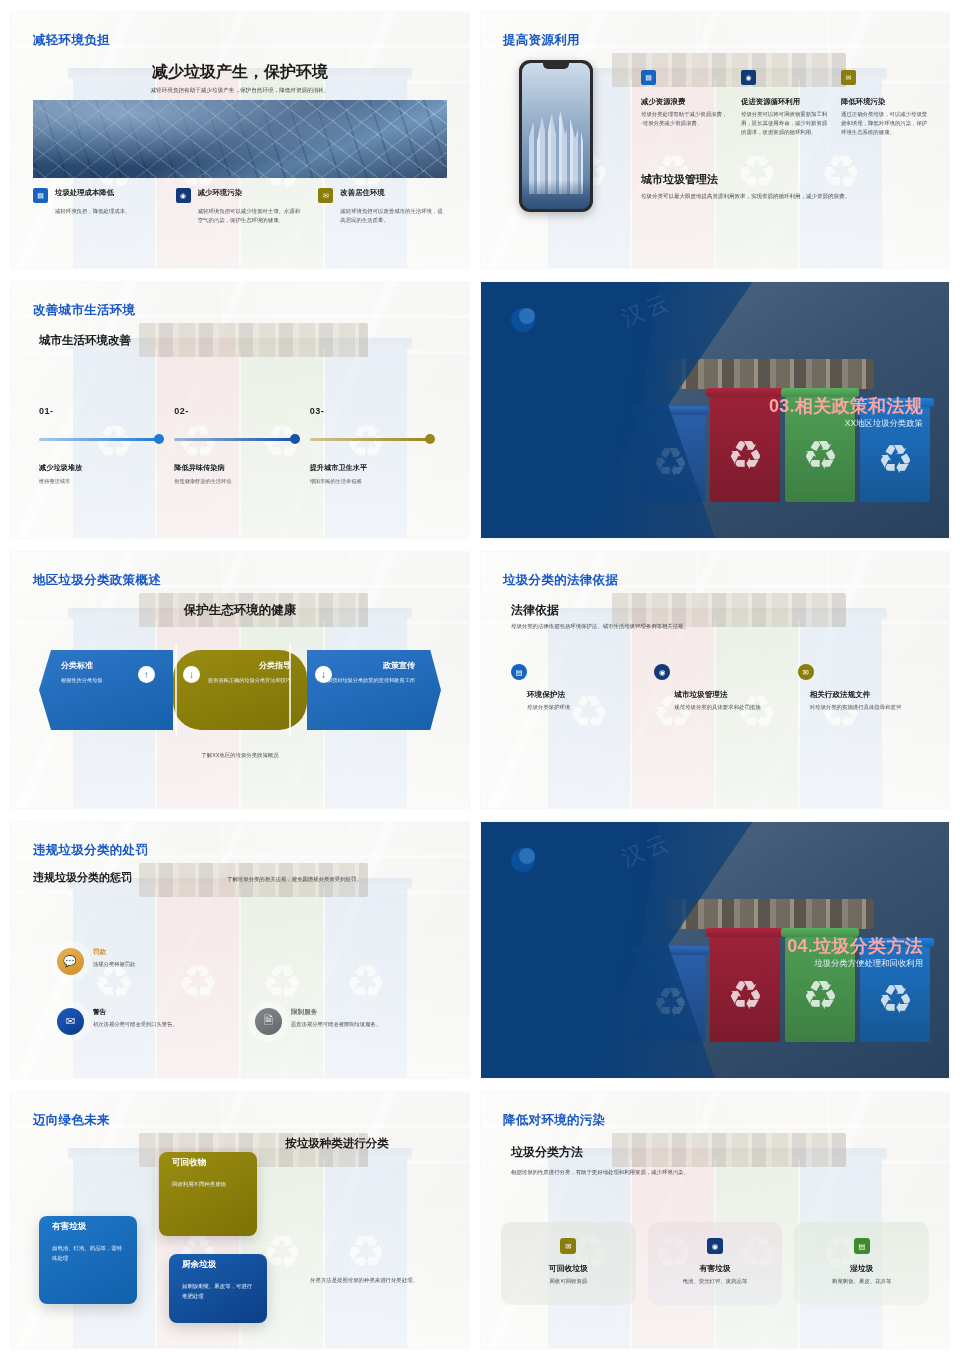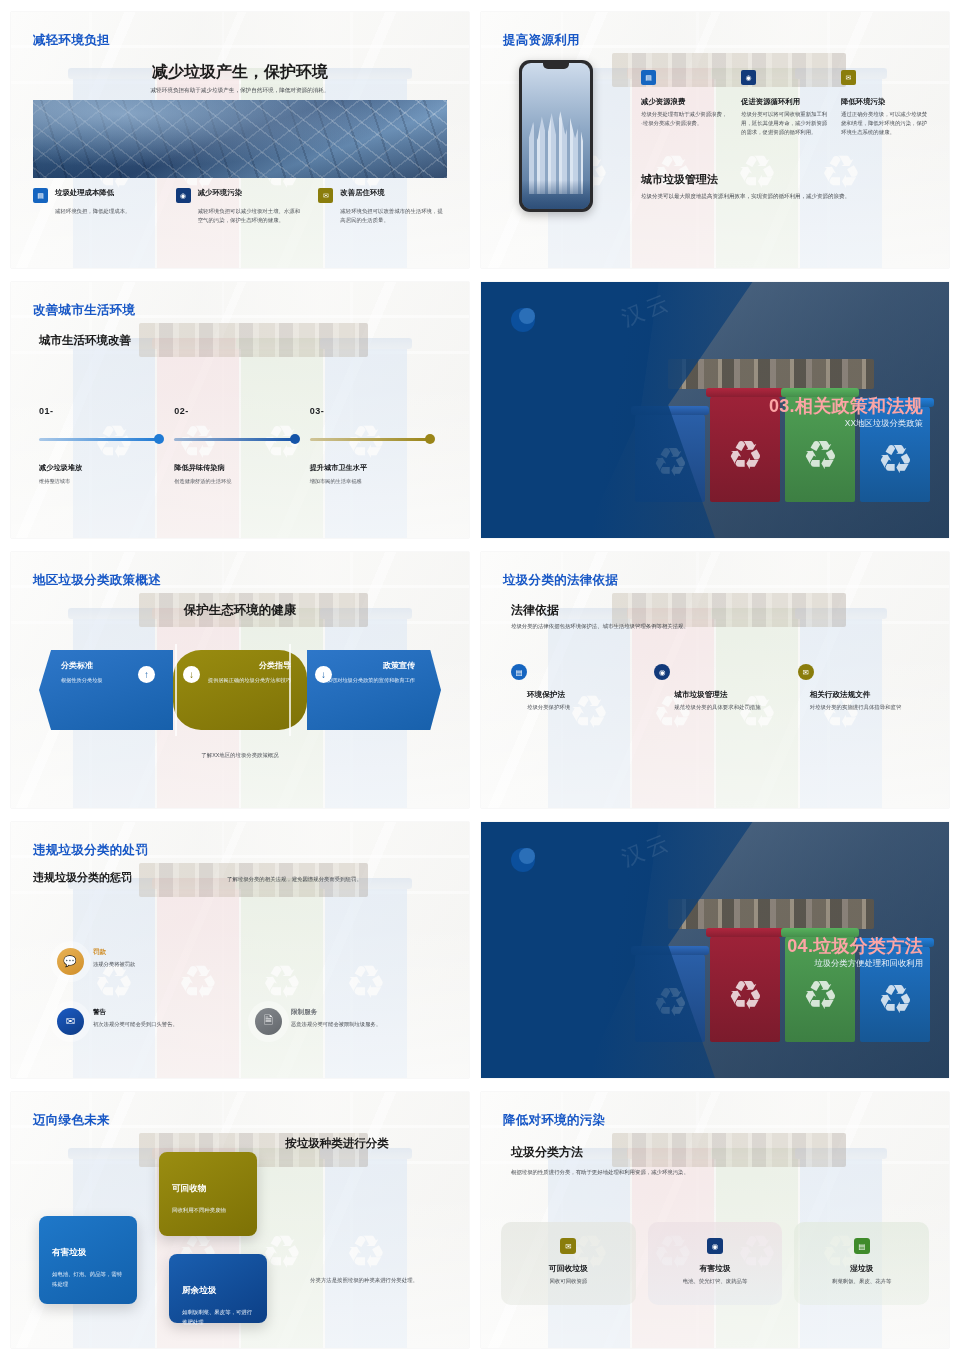--- a/index.html
+++ b/index.html
@@ -194,21 +194,21 @@
   .pen-ico { width:27px; height:27px; border-radius:50%; flex:0 0 auto; display:flex; align-items:center; justify-content:center; color:#fff; font-size:11px; box-shadow:0 0 0 7px rgba(255,255,255,.35); }
   .pen-t { font-size:6.6px; font-weight:bold; margin-bottom:3px; }
   .pen-d { font-size:5.3px; color:#4a4e54; line-height:1.6; }
   .p1 { left:46px; top:126px; width:150px; }
   .p2 { left:46px; top:186px; width:150px; }
   .p3 { left:244px; top:186px; width:200px; }
 
   
   .s9-h { right:32px; top:44px; font-size:11.5px; width:200px; text-align:center; }
   .card {
-    position:absolute; border-radius:8px; color:#fff; padding:31px 13px; z-index:6;
+    position:absolute; border-radius:8px; color:#fff; padding:5px 13px; z-index:6;
     box-shadow:0 5px 14px rgba(0,0,0,.17);
   }
   .card-t { font-size:8.6px; font-weight:bold; margin-bottom:11px; }
   .card-d { font-size:5.4px; line-height:1.8; color:#eaf1fa; }
   .cA { left:28px; top:124px; width:98px; height:88px; background:linear-gradient(150deg,#1f78c9,#1260ab); }
   .cB { left:148px; top:60px; width:98px; height:84px; background:linear-gradient(150deg,#9a8d11,#7d7105); }
   .cC { left:158px; top:162px; width:98px; height:69px; background:linear-gradient(150deg,#1a5fb0,#0c3f86); }
   .s9-note { position:absolute; left:270px; right:22px; top:185px; font-size:5.4px; color:#4a4e54; text-align:center; z-index:6; }
 
   

